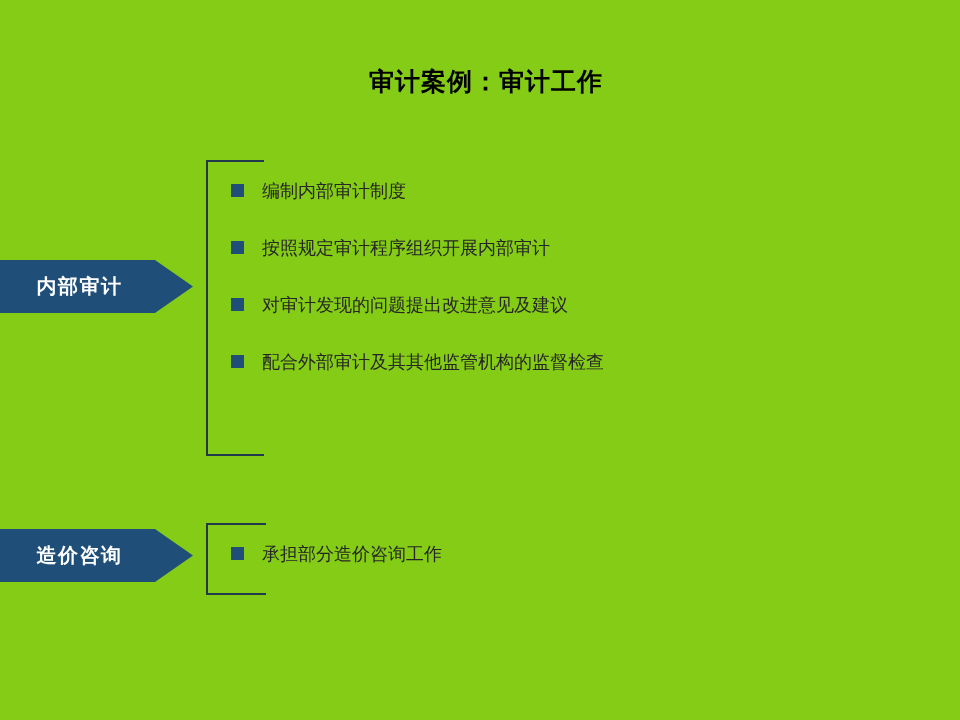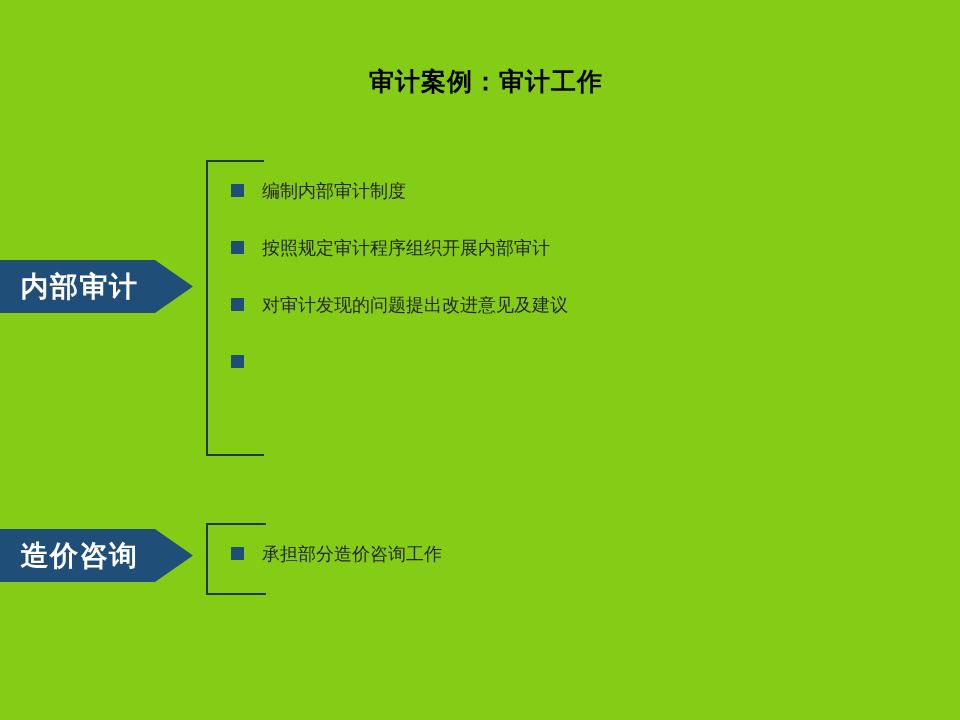--- a/index.html
+++ b/index.html
@@ -39,21 +39,21 @@
     display: flex;
     align-items: center;
     justify-content: center;
     background: #1F4E79;
     -webkit-clip-path: polygon(0 0, 80.3% 0, 100% 50%, 80.3% 100%, 0 100%);
     clip-path: polygon(0 0, 80.3% 0, 100% 50%, 80.3% 100%, 0 100%);
   }
   .banner-label {
     font-family: "Liberation Serif", "DejaVu Serif", serif;
     font-weight: bold;
-    font-size: 28px;
+    font-size: 20px;
     color: #ffffff;
     letter-spacing: 1.5px;
     margin-right: 34px;
     white-space: nowrap;
   }
   #banner-internal-audit {
     left: 0px;
     top: 260px;
     width: 193px;
     height: 53px;
@@ -153,20 +153,21 @@
       <span class="bullet-text">按照规定审计程序组织开展内部审计</span>
     </div>
 
     <div class="bullet-item">
       <span class="bullet-marker"></span>
       <span class="bullet-text">对审计发现的问题提出改进意见及建议</span>
     </div>
 
     <div class="bullet-item">
       <span class="bullet-marker"></span>
+      <span class="bullet-text">配合外部审计及其其他监管机构的监督检查</span>
     </div>
   </div>
 
   <div class="banner" id="banner-cost-consulting">
     <span class="banner-label">造价咨询</span>
   </div>
 
   <div class="bracket" id="bracket-cost-consulting"></div>
 
   <div class="bullet-group" id="group-cost-consulting">

